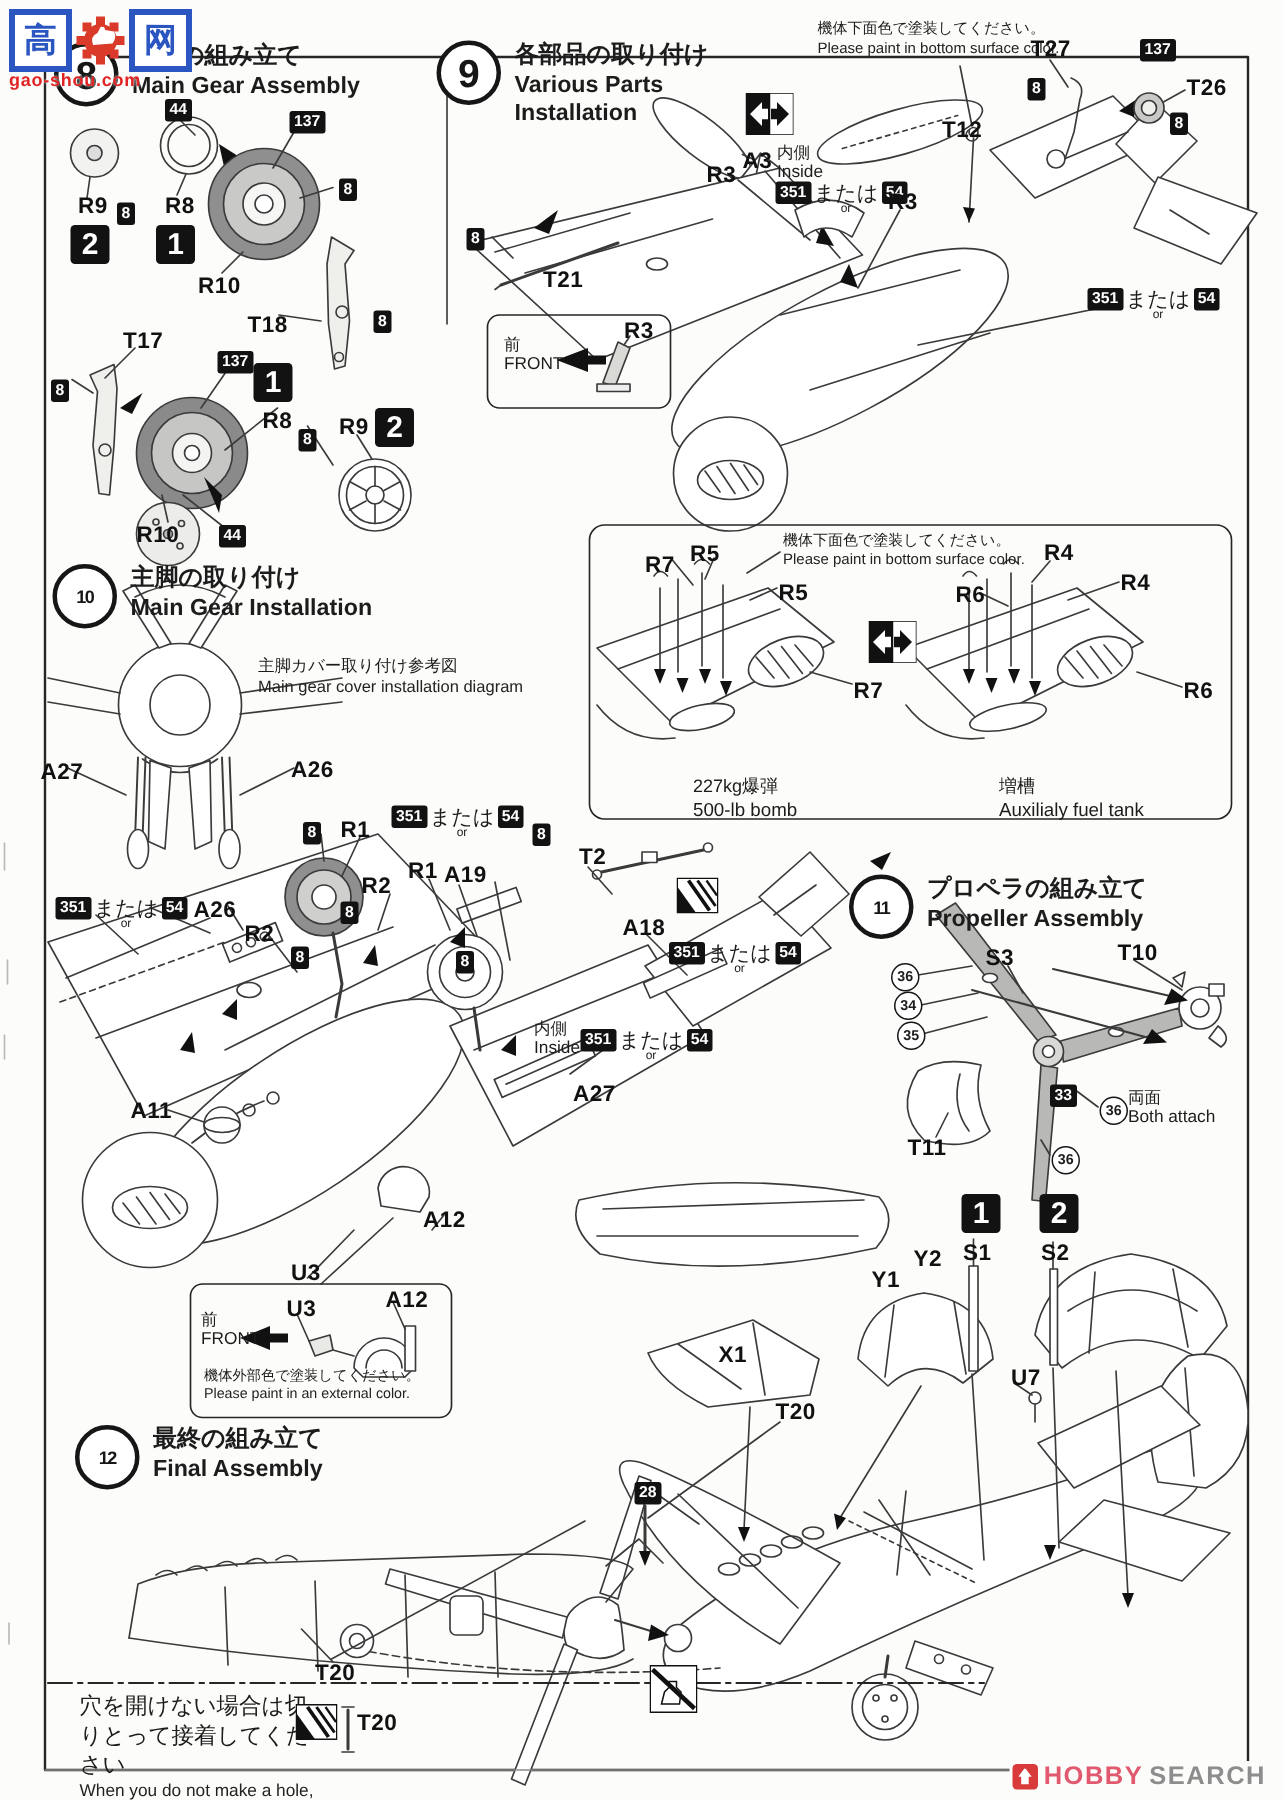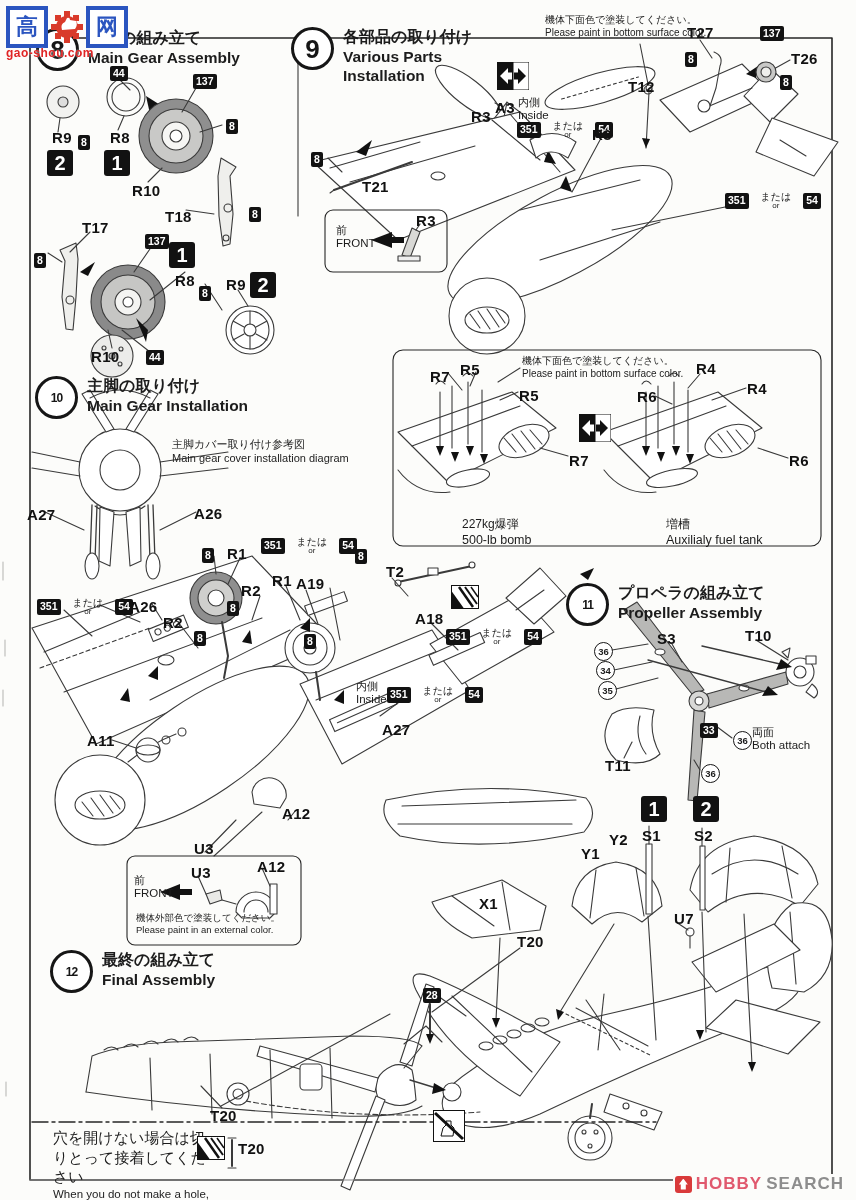--- a/index.html
+++ b/index.html
@@ -26,23 +26,23 @@
 
   
   #labels div{position:absolute;white-space:nowrap;}
   .lbl-part{font-size:15px;font-weight:bold;letter-spacing:.3px;color:#111;}
   .lbl-badge{background:#121212;color:#fff;font-size:10.5px;font-weight:bold;
     padding:1px 3px;border-radius:2px;line-height:1.25;display:inline-block;}
   .lbl-circle{width:17px;height:17px;border:1.5px solid #161616;border-radius:50%;background:#fff;
     display:flex!important;align-items:center;justify-content:center;font-size:9.5px;font-weight:bold;}
   .lbl-sq{width:26px;height:26px;background:#121212;color:#fff;border-radius:3px;
     display:flex!important;align-items:center;justify-content:center;font-size:20px;font-weight:bold;}
-  .lbl-orpair{display:flex!important;align-items:center;gap:12px;}
+  .lbl-orpair{display:flex!important;align-items:flex-start;gap:2px;}
   .orpair-mid{display:flex;flex-direction:column;align-items:center;line-height:1;}
-  .orpair-mid span:first-child{font-size:10px;}
+  .orpair-mid span:first-child{font-size:14px;}
   .orpair-mid span:last-child{font-size:8px;}
   .lbl-pair{display:flex!important;flex-direction:column;line-height:1.2;}
   .lbl-pair .pair-jp{font-size:11px;}
   .lbl-pair .pair-en{font-size:11.5px;}
   #icons div{position:absolute;}
 
   
   #watermark{left:6px;top:6px;display:flex;flex-direction:column;z-index:5;}
   .wm-row{display:flex;align-items:center;gap:2px;}
   .wm-box{width:34px;height:34px;border:4px solid #2b55c0;background:#fff;color:#2b55c0;

